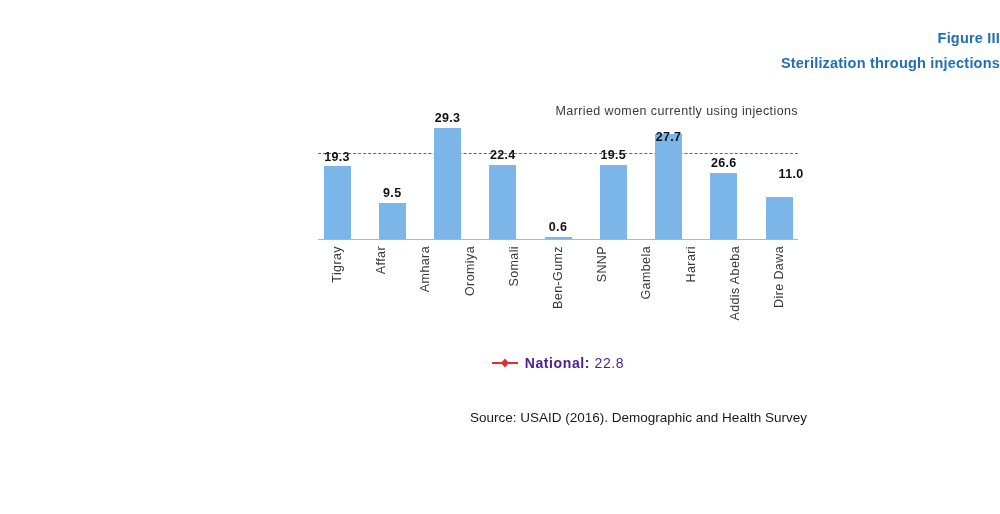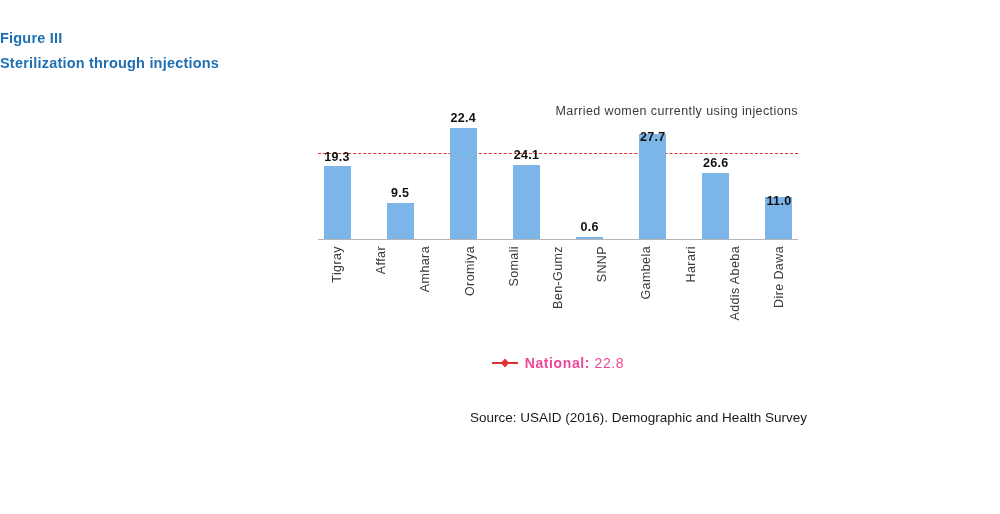--- a/index.html
+++ b/index.html
@@ -22,21 +22,21 @@
     width: 1000px;
     height: 514px;
   }
 
   
   .title-block {
     position: absolute;
     left: 0;
     top: 26px;
     width: 1000px;
-    text-align: left;
+    text-align: right;
   }
   .fig-title {
     font-size: 14.5px;
     font-weight: bold;
     color: #1f6fb5;
     letter-spacing: 0.2px;
     line-height: 25px;
   }
   .fig-subtitle {
     font-size: 14.5px;
@@ -158,21 +158,21 @@
     align-items: center;
     justify-content: center;
     gap: 7px;
   }
   .legend-marker {
     display: inline-flex;
     align-items: center;
   }
   .legend-text {
     font-size: 14px;
-    color: #ec4899;
+    color: #4c1d95;
     letter-spacing: 0.6px;
   }
   .legend-name {
     font-weight: bold;
   }
   .legend-value {
     font-weight: normal;
   }
 
   
@@ -205,41 +205,45 @@
       <div class="bars" id="bars">
           <div class="bar-slot">
             <div class="bar-value" style="bottom: 75px;">19.3</div>
             <div class="bar" style="height: 72.8419px; background: rgb(124, 181, 232);"></div>
           </div>
           <div class="bar-slot">
             <div class="bar-value" style="bottom: 39px;">9.5</div>
             <div class="bar" style="height: 35.8548px; background: rgb(124, 181, 232);"></div>
           </div>
           <div class="bar-slot">
-            <div class="bar-value" style="bottom: 113.584px;">22.4</div>
+            <div class="bar-value" style="bottom: 113.584px;">29.3</div>
             <div class="bar" style="height: 110.584px; background: rgb(124, 181, 232);"></div>
           </div>
           <div class="bar-slot">
-            <div class="bar-value" style="bottom: 76.9742px;">24.1</div>
+            <div class="bar-value" style="bottom: 76.9742px;">22.4</div>
             <div class="bar" style="height: 73.9742px; background: rgb(124, 181, 232);"></div>
           </div>
           <div class="bar-slot">
             <div class="bar-value" style="bottom: 5.26452px; text-align: center;">0.6</div>
             <div class="bar" style="height: 2.26452px; background: rgb(124, 181, 232);"></div>
           </div>
           <div class="bar-slot">
+            <div class="bar-value" style="bottom: 76.5968px;">19.5</div>
+            <div class="bar" style="height: 73.5968px; background: rgb(124, 181, 232);"></div>
+          </div>
+          <div class="bar-slot">
             <div class="bar-value" style="bottom: 95px;">27.7</div>
             <div class="bar" style="height: 104.545px; background: rgb(124, 181, 232);"></div>
           </div>
           <div class="bar-slot">
             <div class="bar-value" style="bottom: 68.671px;">26.6</div>
             <div class="bar" style="height: 65.671px; background: rgb(124, 181, 232);"></div>
           </div>
           <div class="bar-slot">
-            <div class="bar-value" style="bottom: 31px;">11.0</div>
+            <div class="bar-value" style="bottom: 58px; margin-left: 12px;">11.0</div>
             <div class="bar" style="height: 41.5161px; background: rgb(124, 181, 232);"></div>
           </div>
         </div>
     </div>
 
     <div class="cats" id="cats">
         <div class="cat-slot">
           <div class="cat-label">Tigray</div>
         </div>
         <div class="cat-slot">

